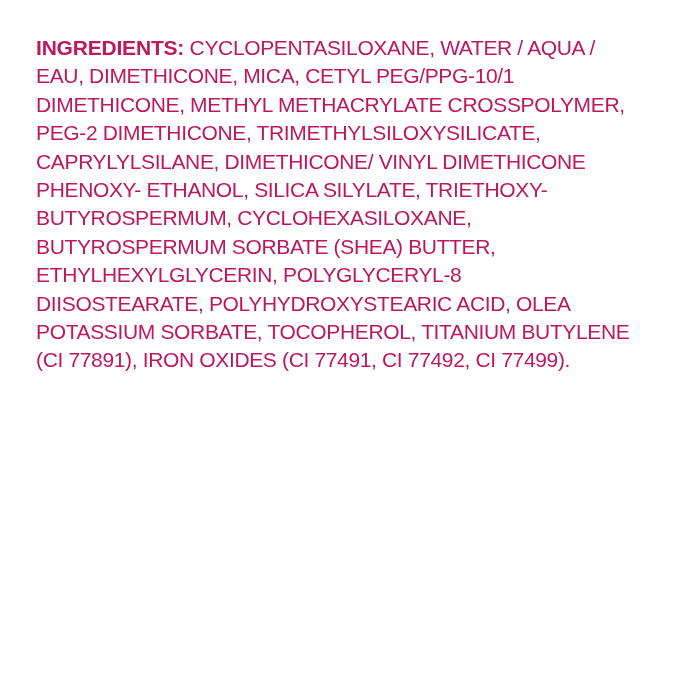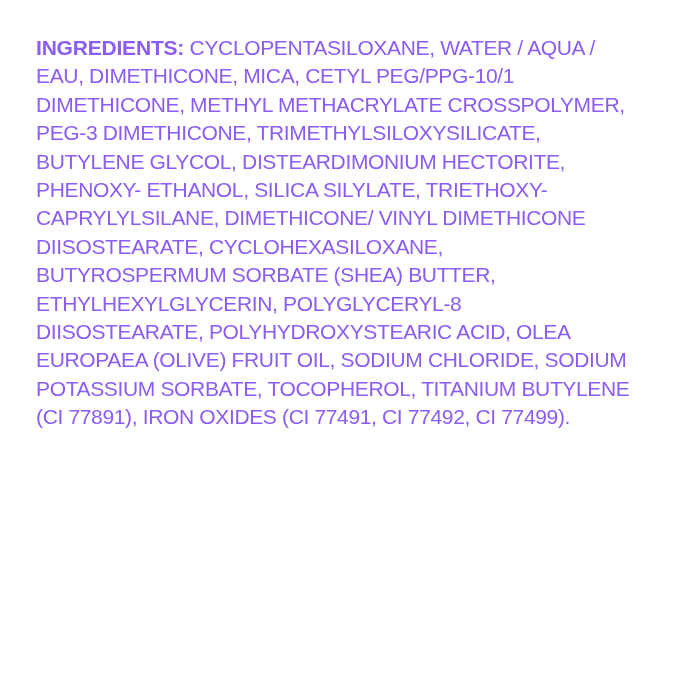--- a/index.html
+++ b/index.html
@@ -12,44 +12,42 @@
     background: #ffffff;
     overflow: hidden;
     position: relative;
     font-family: "Liberation Sans", sans-serif;
   }
   .ingredients-panel {
     position: absolute;
     left: 36px;
     top: 34px;
     width: 620px;
-    color: #8b5cf6;
+    color: #be185d;
     font-size: 21px;
     line-height: 28.4px;
     letter-spacing: -0.35px;
   }
   .ingredients-line {
     white-space: nowrap;
   }
   .ingredients-heading {
     font-weight: 700;
     letter-spacing: -0.2px;
   }
 </style>
 </head>
 <body>
 
 <div class="ingredients-panel">
   <div class="ingredients-line"><span class="ingredients-heading">INGREDIENTS:</span> <span>CYCLOPENTASILOXANE, WATER / AQUA /</span></div>
   <div class="ingredients-line">EAU, DIMETHICONE, MICA, CETYL PEG/PPG-10/1</div>
   <div class="ingredients-line">DIMETHICONE, METHYL METHACRYLATE CROSSPOLYMER,</div>
-  <div class="ingredients-line">PEG-3 DIMETHICONE, TRIMETHYLSILOXYSILICATE,</div>
-  <div class="ingredients-line">BUTYLENE GLYCOL, DISTEARDIMONIUM HECTORITE,</div>
+  <div class="ingredients-line">PEG-2 DIMETHICONE, TRIMETHYLSILOXYSILICATE,</div>
+  <div class="ingredients-line">CAPRYLYLSILANE, DIMETHICONE/ VINYL DIMETHICONE</div>
   <div class="ingredients-line">PHENOXY- ETHANOL, SILICA SILYLATE, TRIETHOXY-</div>
-  <div class="ingredients-line">CAPRYLYLSILANE, DIMETHICONE/ VINYL DIMETHICONE</div>
-  <div class="ingredients-line">DIISOSTEARATE, CYCLOHEXASILOXANE,</div>
+  <div class="ingredients-line">BUTYROSPERMUM, CYCLOHEXASILOXANE,</div>
   <div class="ingredients-line">BUTYROSPERMUM SORBATE (SHEA) BUTTER,</div>
   <div class="ingredients-line">ETHYLHEXYLGLYCERIN, POLYGLYCERYL-8</div>
   <div class="ingredients-line">DIISOSTEARATE, POLYHYDROXYSTEARIC ACID, OLEA</div>
-  <div class="ingredients-line">EUROPAEA (OLIVE) FRUIT OIL, SODIUM CHLORIDE, SODIUM</div>
   <div class="ingredients-line">POTASSIUM SORBATE, TOCOPHEROL, TITANIUM BUTYLENE</div>
   <div class="ingredients-line">(CI 77891), IRON OXIDES (CI 77491, CI 77492, CI 77499).</div>
 </div>
 
 </body></html>

